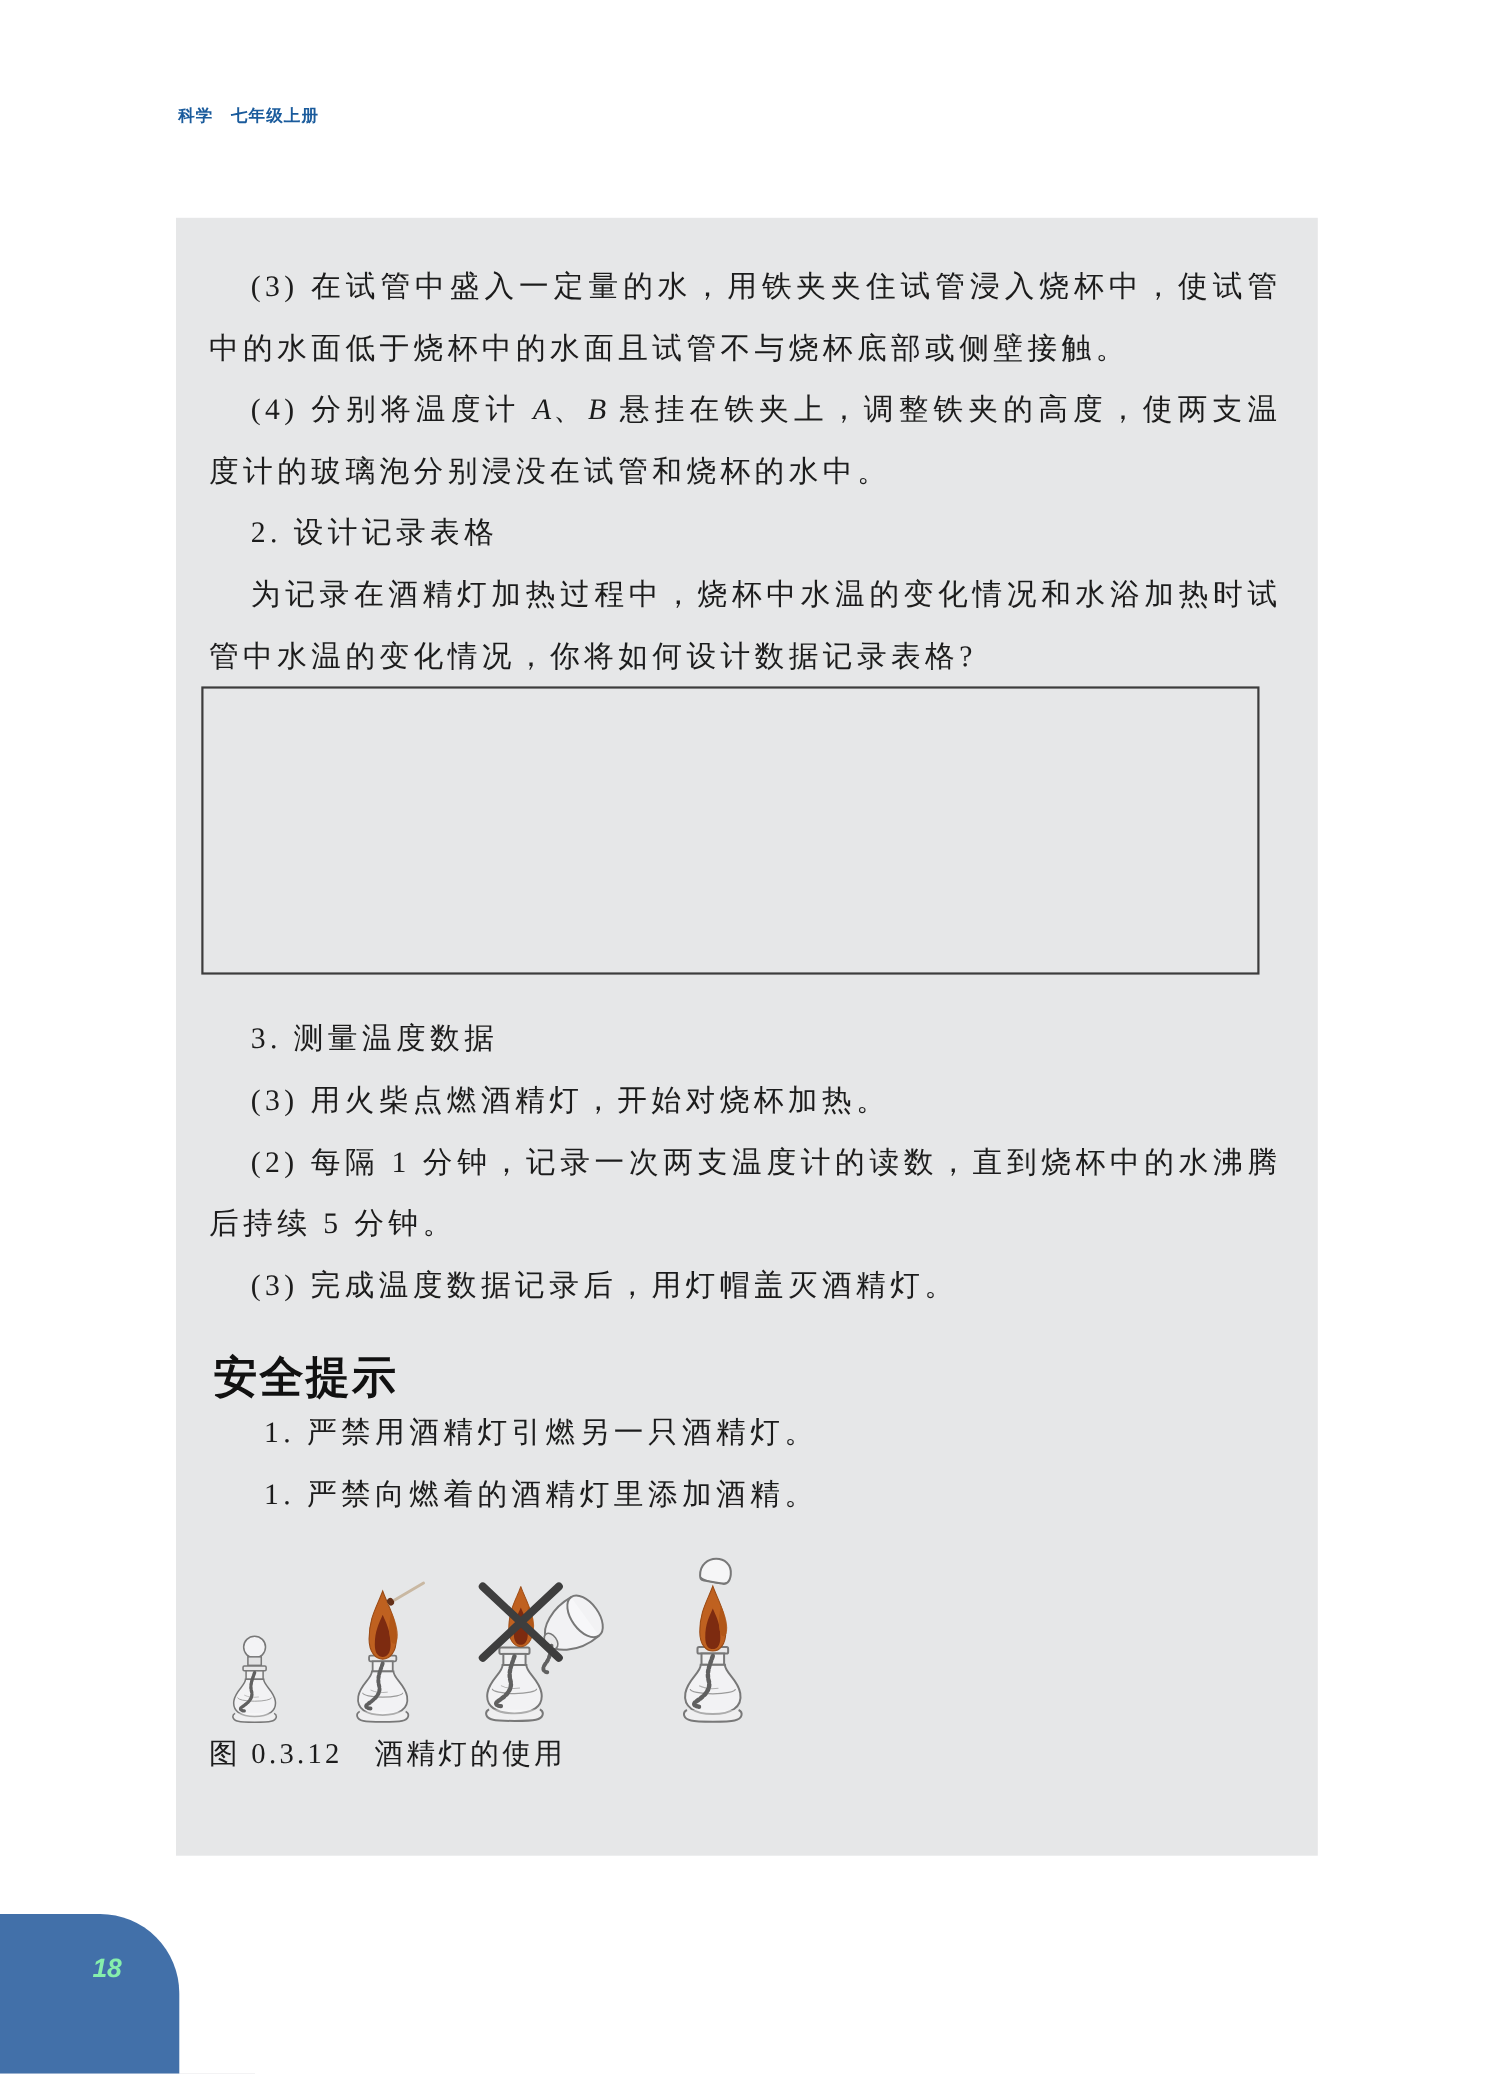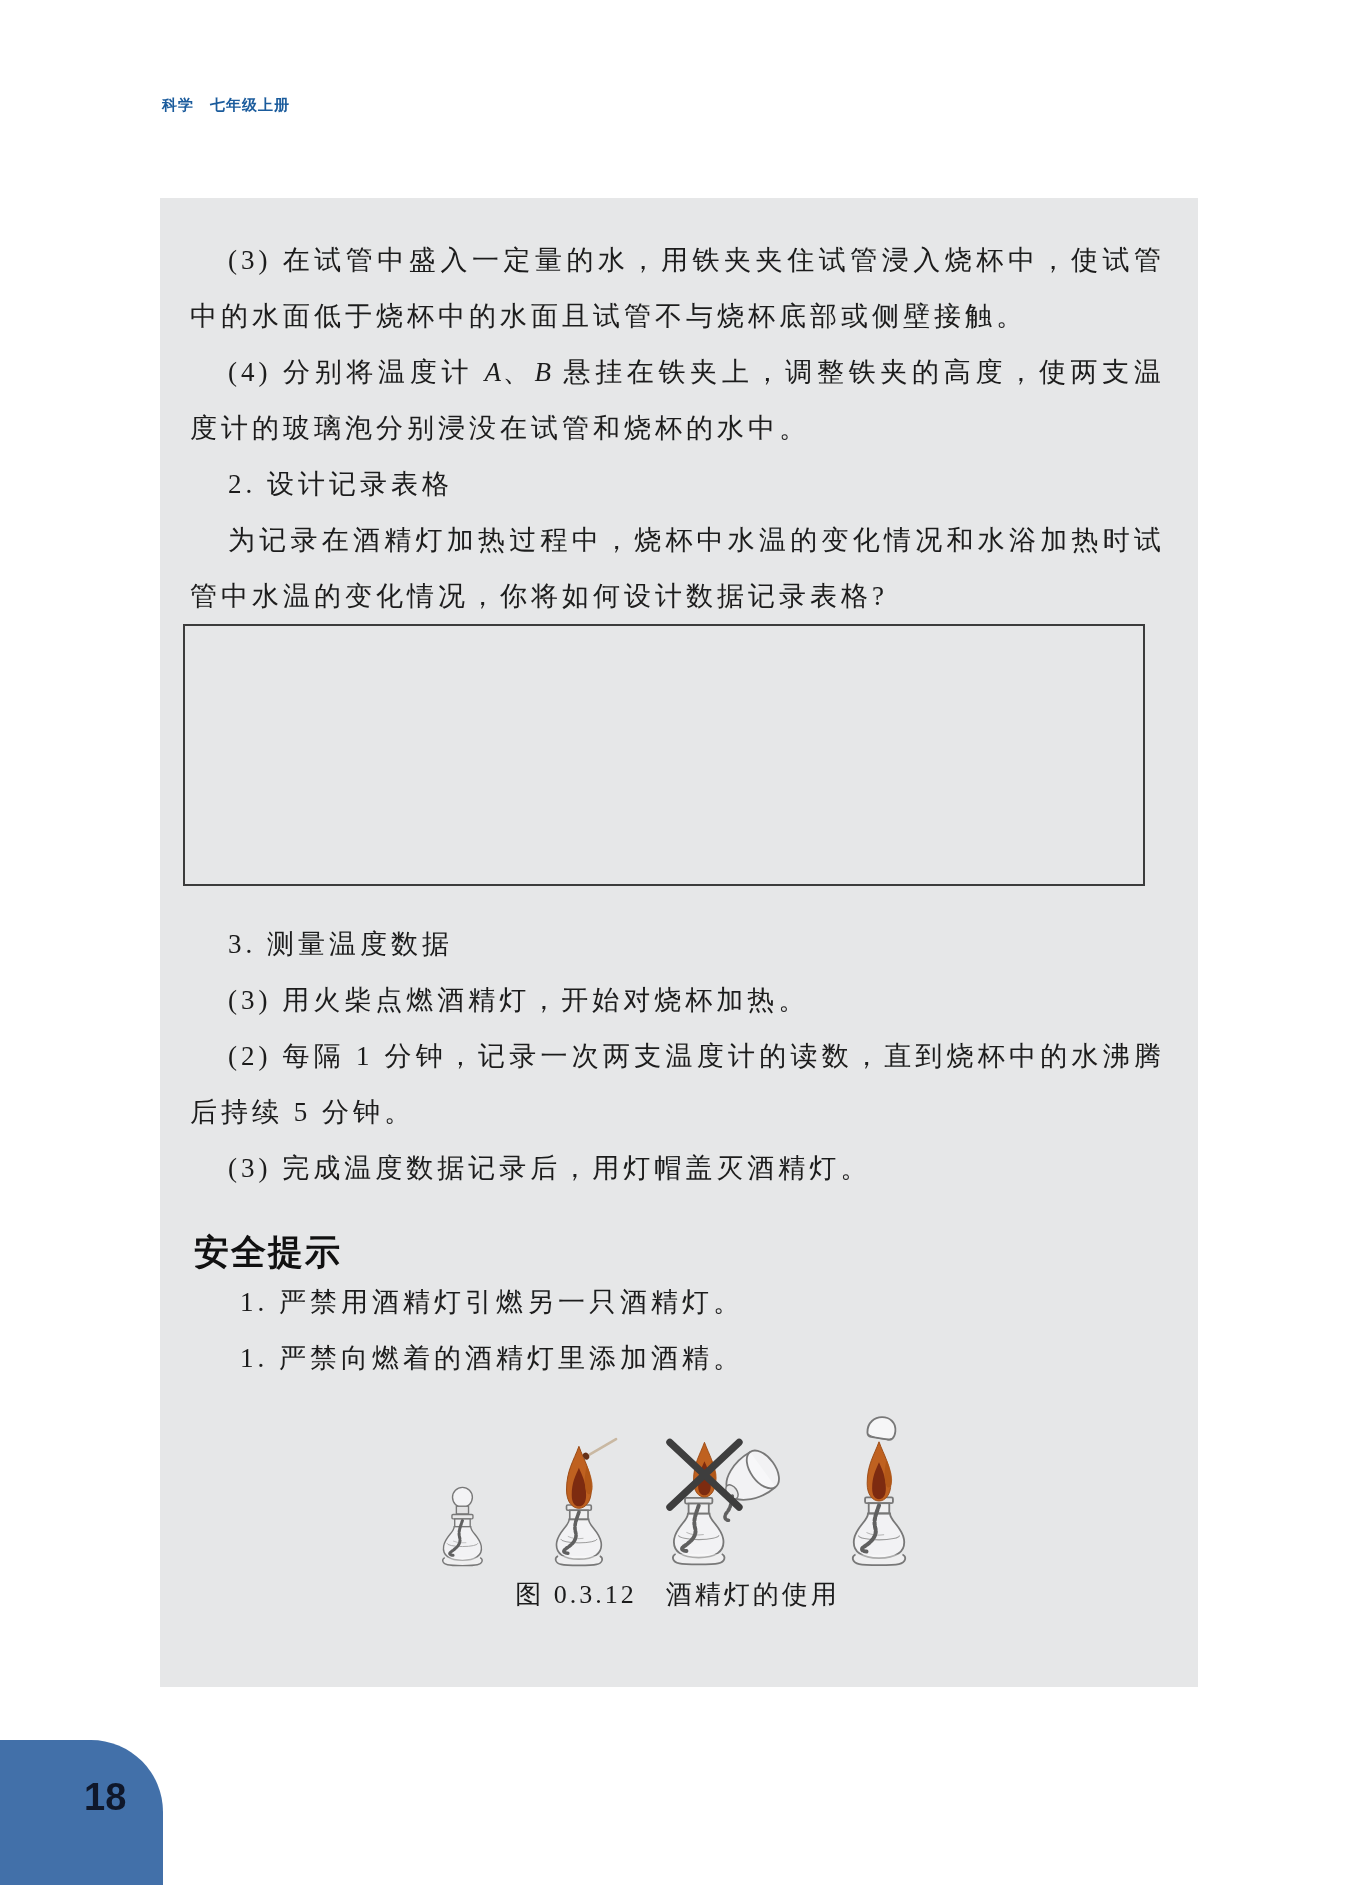--- a/index.html
+++ b/index.html
@@ -20,39 +20,39 @@
   .panel p { margin:0; font-size:27px; letter-spacing:4px; line-height:56px; text-align:justify; }
   .indent { text-indent:38px; }
   .var { font-style:italic; letter-spacing:1px; }
   .answer-box {
     width:962px; height:262px; margin-left:-7px; box-sizing:border-box;
     border:2px solid #3c3c3c; background:transparent;
   }
   .after-box { margin-top:30px !important; }
   .safety-heading {
     font-family:"Liberation Sans","DejaVu Sans",sans-serif;
-    font-weight:bold; font-size:35px; letter-spacing:2px; color:#111111;
+    font-weight:bold; font-size:40px; letter-spacing:2px; color:#111111;
     margin:34px 0 0 4px; line-height:44px;
   }
   .safety-item { text-indent:50px; }
-  .figure-block { margin-top:16px; display:flex; flex-direction:column; align-items:center; }
+  .figure-block { margin-top:16px; display:flex; flex-direction:column; }
   .lamps-row { display:flex; align-items:flex-end; gap:26px; }
   .lamp-1 { height:105px; width:auto; }
   .lamp-2 { height:150px; width:auto; }
   .lamp-3 { height:155px; width:auto; }
   .lamp-4 { height:165px; width:auto; }
   .figure-caption { font-size:26px; letter-spacing:3px; margin-top:10px; color:#1c1c1c; }
   .page-number-box {
     position:absolute; left:0; top:1740px; width:163px; height:145px;
     background:#4270a9; border-top-right-radius:72px;
   }
   .page-number-box span {
-    position:absolute; left:84px; top:36px; color:#0f172a;
+    position:absolute; left:84px; top:36px; color:#86efac;
     font-family:"Liberation Sans","DejaVu Sans",sans-serif;
-    font-weight:bold; font-size:38px;
+    font-weight:bold; font-size:24px;font-style:italic;
   }
   .defs-holder { position:absolute; width:0; height:0; overflow:hidden; }
 </style>
 </head>
 <body>
 
 <svg class="defs-holder" aria-hidden="true">
   <defs>
     <g id="lamp-body">
       <rect x="56" y="77" width="38" height="8" rx="2" fill="#e8e8e9" stroke="#787878" stroke-width="2.5"></rect>

